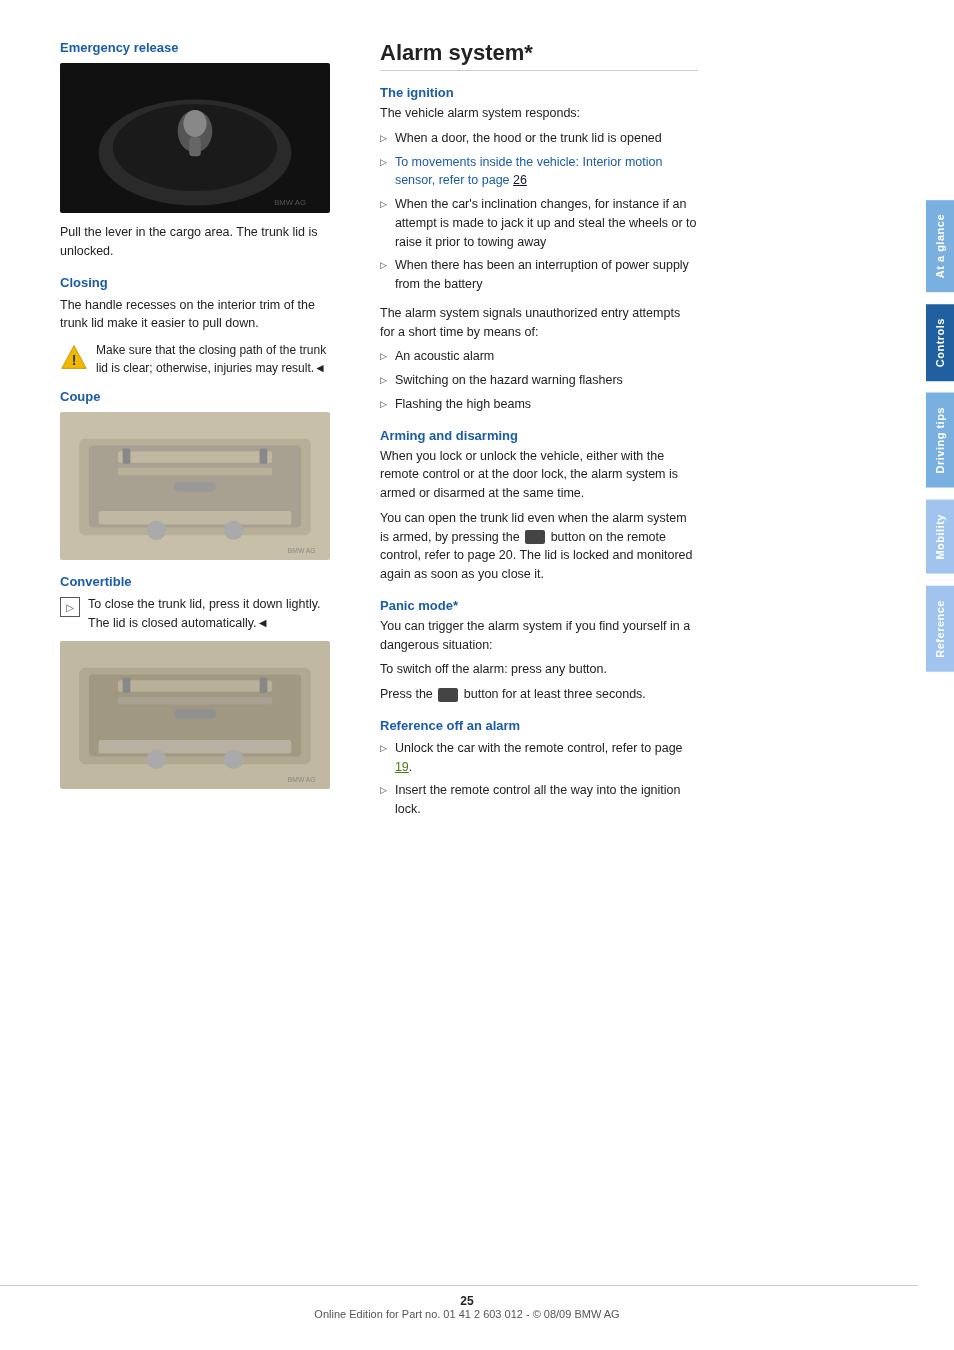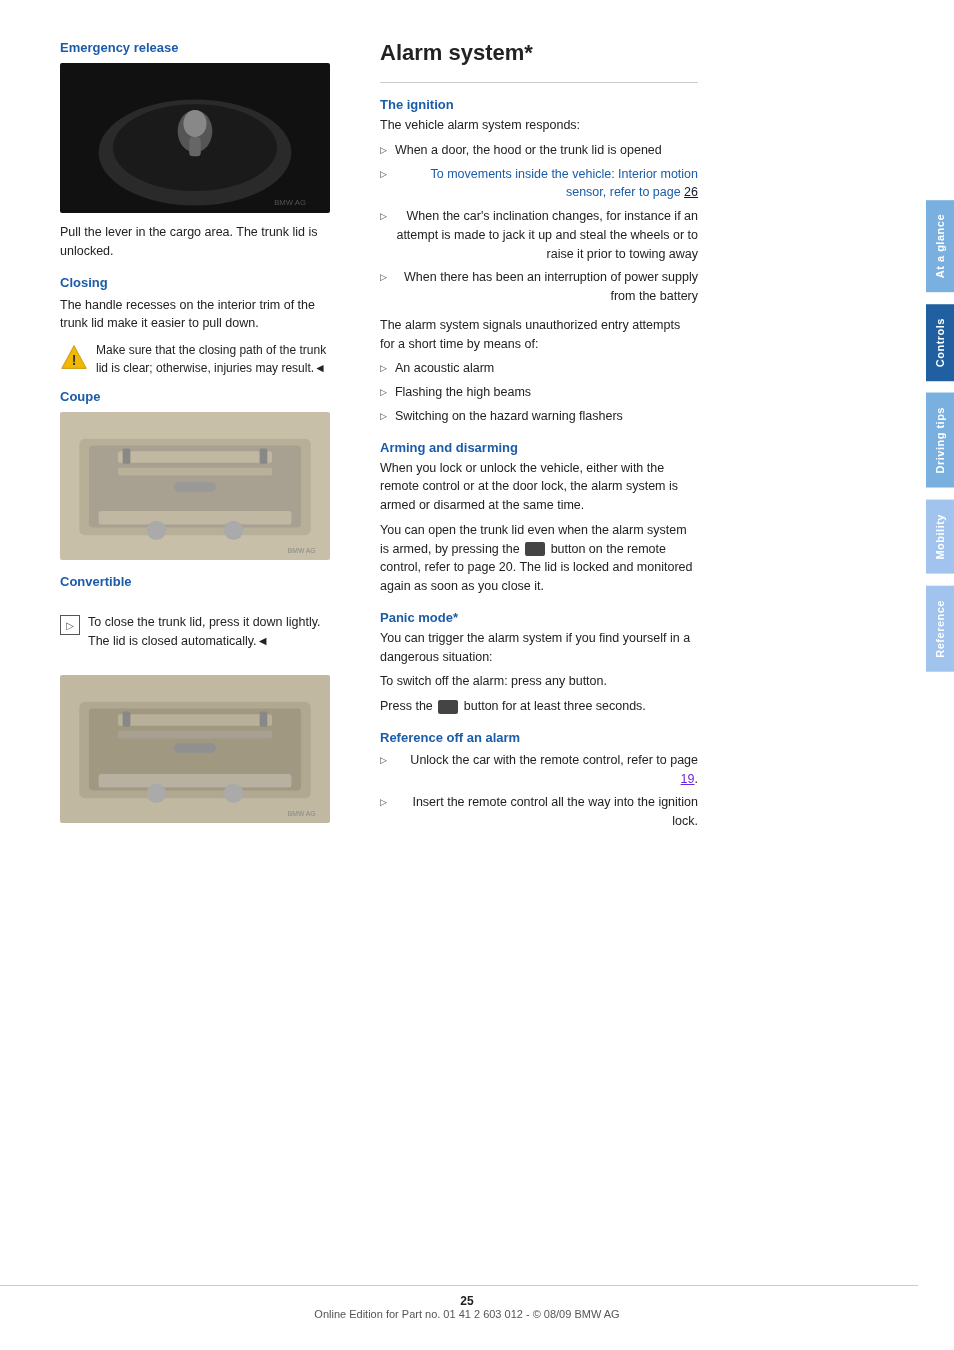--- a/index.html
+++ b/index.html
@@ -88,21 +88,21 @@
       font-weight: bold;
       margin-bottom: 6px;
     }
 
     .section-heading-large {
       color: #222;
       font-size: 22px;
       font-weight: bold;
       margin-bottom: 8px;
       border-bottom: 1px solid #ccc;
-      padding-bottom: 16px;
+      padding-bottom: 4px;
     }
 
     .section-heading-sub {
       color: #1a5ca8;
       font-size: 13px;
       font-weight: bold;
       margin-top: 14px;
       margin-bottom: 4px;
     }
 
@@ -143,21 +143,21 @@
     .warning-text {
       font-size: 12px;
       line-height: 1.5;
     }
 
     
     .play-arrow-box {
       display: flex;
       align-items: flex-start;
       gap: 8px;
-      margin: 24px 0;
+      margin: 6px 0;
     }
 
     .play-arrow {
       width: 20px;
       height: 20px;
       border: 1.5px solid #555;
       display: flex;
       align-items: center;
       justify-content: center;
       flex-shrink: 0;
@@ -176,21 +176,20 @@
       margin: 6px 0 10px 0;
     }
 
     .bullet-list li {
       display: flex;
       align-items: flex-start;
       gap: 8px;
       font-size: 12.5px;
       line-height: 1.5;
       margin-bottom: 5px;
-      text-align: right;
     }
 
     .bullet-list li::before {
       content: '▷';
       color: #444;
       font-size: 9px;
       margin-top: 3px;
       flex-shrink: 0;
     }
 
@@ -335,24 +334,24 @@
           </li>
       </ul>
 
       <p>The alarm system signals unauthorized entry attempts for a short time by means of:</p>
 
       <ul class="bullet-list">
         <li>
             <span>An acoustic alarm</span>
           </li>
         <li>
+            <span>Switching on the hazard warning flashers</span>
+          </li>
+        <li>
             <span>Flashing the high beams</span>
-          </li>
-        <li>
-            <span>Switching on the hazard warning flashers</span>
           </li>
       </ul>
 
       <div class="section-heading-sub">Arming and disarming</div>
       <p>When you lock or unlock the vehicle, either with the remote control or at the door lock, the alarm system is armed or disarmed at the same time.</p>
       <p>
         <span>You can open the trunk lid even when the alarm system is armed, by pressing the</span>
         <span class="inline-icon" style="width:20px;height:14px;background:#444;border-radius:2px;display:inline-block;vertical-align:middle;margin:0 2px;"></span>
         <span>button on the remote control, refer to page 20. The lid is locked and monitored again as soon as you close it.</span>
       </p>
@@ -362,21 +361,21 @@
       <p>To switch off the alarm: press any button.</p>
       <p>
         <span>Press the</span>
         <span class="inline-icon" style="width:20px;height:14px;background:#444;border-radius:2px;display:inline-block;vertical-align:middle;margin:0 2px;"></span>
         <span>button for at least three seconds.</span>
       </p>
 
       <div class="section-heading-sub">Reference off an alarm</div>
       <ul class="bullet-list">
         <li>
-          <span>Unlock the car with the remote control, refer to page <span style="color:#6d28d9; text-decoration:underline;">19</span>.</span>
+          <span>Unlock the car with the remote control, refer to page <span style="color:#4d7c0f; text-decoration:underline;">19</span>.</span>
         </li>
         <li>
           <span>Insert the remote control all the way into the ignition lock.</span>
         </li>
       </ul>
 
     </div>
 
   </div>
 

